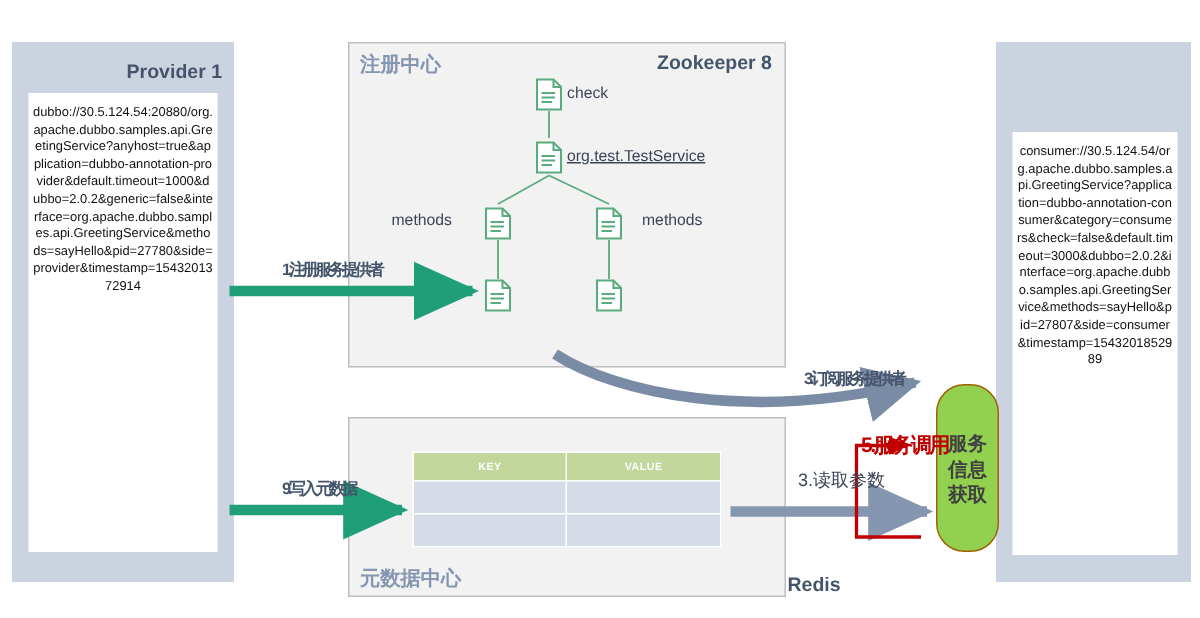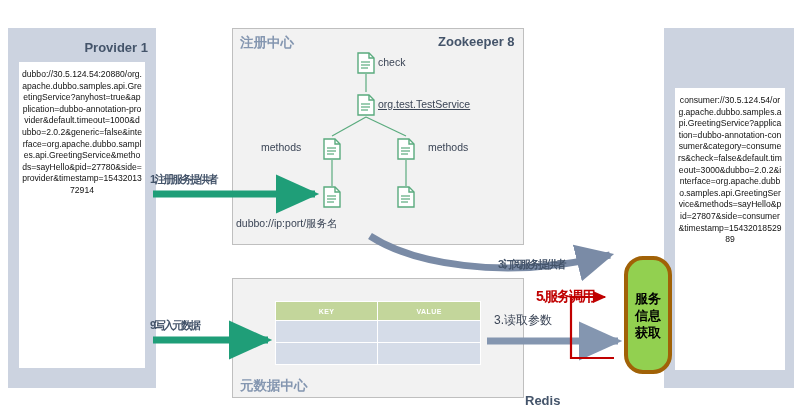--- a/index.html
+++ b/index.html
@@ -41,29 +41,29 @@
   .kv-head{
     background:#c3d69b;color:#ffffff;font-size:7px;font-weight:bold;
     text-align:center;letter-spacing:.4px;height:16px;
   }
   .kv-cell{background:#d5dce8;height:19px;}
   .kv-cell.dashed{border-bottom:1px dashed #9aa7bb;}
 
   
   .arrow-lbl{
     position:absolute;font-size:11px;font-weight:bold;color:#44546a;
-    white-space:nowrap;letter-spacing:-2.2px;
+    white-space:nowrap;letter-spacing:-2.2px;margin-left:38px;
   }
   .arrow-lbl.red{color:#c00000;font-size:14px;letter-spacing:-1.6px;}
   .arrow-lbl.plain{letter-spacing:0px;font-weight:normal;color:#3b4556;font-size:12px;}
 
   
   .greenbox{
-    position:absolute;background:#92d050;border:4px solid #a16207;
-    border-radius:19px;color:#000000;font-size:13px;font-weight:bold;
+    position:absolute;background:#92d050;border:1px solid #a16207;
+    border-radius:19px;color:#404040;font-size:13px;font-weight:bold;
     line-height:17px;text-align:center;display:flex;align-items:center;
     justify-content:center;
   }
 </style>
 </head>
 <body>
 
 <div class="canvas">
 
   <div class="panel" style="left:8px;top:28px;width:148px;height:360px;"></div>
@@ -143,37 +143,36 @@
     <svg width="18" height="22" viewBox="0 0 18 22">
       <path d="M1 1 h11 l5 5 v15 h-16 z" fill="#ffffff" stroke="#5aab7e" stroke-width="1.4"></path>
       <path d="M12 1 v5 h5" fill="none" stroke="#5aab7e" stroke-width="1.4"></path>
       <g stroke="#5aab7e" stroke-width="1.2">
         <line x1="4" y1="10" x2="13" y2="10"></line>
         <line x1="4" y1="13" x2="13" y2="13"></line>
         <line x1="4" y1="16" x2="11" y2="16"></line>
       </g>
     </svg>
   </div>
-  <div class="leaf-url" style="left:236px;top:217px;">dubbo://ip:port/服务名</div>
 
   <div class="node" style="left:397px;top:186px;">
     <svg width="18" height="22" viewBox="0 0 18 22">
       <path d="M1 1 h11 l5 5 v15 h-16 z" fill="#ffffff" stroke="#5aab7e" stroke-width="1.4"></path>
       <path d="M12 1 v5 h5" fill="none" stroke="#5aab7e" stroke-width="1.4"></path>
       <g stroke="#5aab7e" stroke-width="1.2">
         <line x1="4" y1="10" x2="13" y2="10"></line>
         <line x1="4" y1="13" x2="13" y2="13"></line>
         <line x1="4" y1="16" x2="11" y2="16"></line>
       </g>
     </svg>
   </div>
 
   <div class="panel light" style="left:232px;top:278px;width:290px;height:118px;"></div>
   <div class="panel-title cn" style="left:240px;top:377px;">元数据中心</div>
-  <div class="panel-title" style="left:485px;top:393px;padding-left:40px;">Redis</div>
+  <div class="panel-title" style="left:485px;top:382px;padding-left:40px;">Redis</div>
 
   <table class="kvtable" style="left:275px;top:301px;width:206px;">
     <tbody>
         <tr>
       <th class="kv-head" style="width:103px;">KEY</th>
       <th class="kv-head" style="width:103px;">VALUE</th>
     </tr>
     <tr>
       <td class="kv-cell dashed"></td>
       <td class="kv-cell dashed"></td>
@@ -218,17 +217,17 @@
 
     <path d="M370,236 C410,262 500,282 610,255" stroke="#7a8ba6" stroke-width="7" fill="none" stroke-linecap="butt" marker-end="url(#mgy2)"></path>
 
     <line x1="487" y1="341" x2="618" y2="341" stroke="#8496b0" stroke-width="7" marker-end="url(#mgy)"></line>
 
     <path d="M614,358 L571,358 L571,297 L605,297" stroke="#c00000" stroke-width="2.2" fill="none" marker-end="url(#mred)"></path>
   </svg>
 
   <div class="arrow-lbl" style="left:150px;top:172px;">1.注册服务提供者</div>
   <div class="arrow-lbl" style="left:150px;top:318px;">9.写入元数据</div>
-  <div class="arrow-lbl" style="left:498px;top:257px;">3.订阅服务提供者</div>
+  <div class="arrow-lbl" style="left:498px;top:245px;">3.订阅服务提供者</div>
   <div class="arrow-lbl plain" style="left:494px;top:312px;">3.读取参数</div>
   <div class="arrow-lbl red" style="left:536px;top:288px;">5.服务调用</div>
 
 </div>
 
 </body></html>

